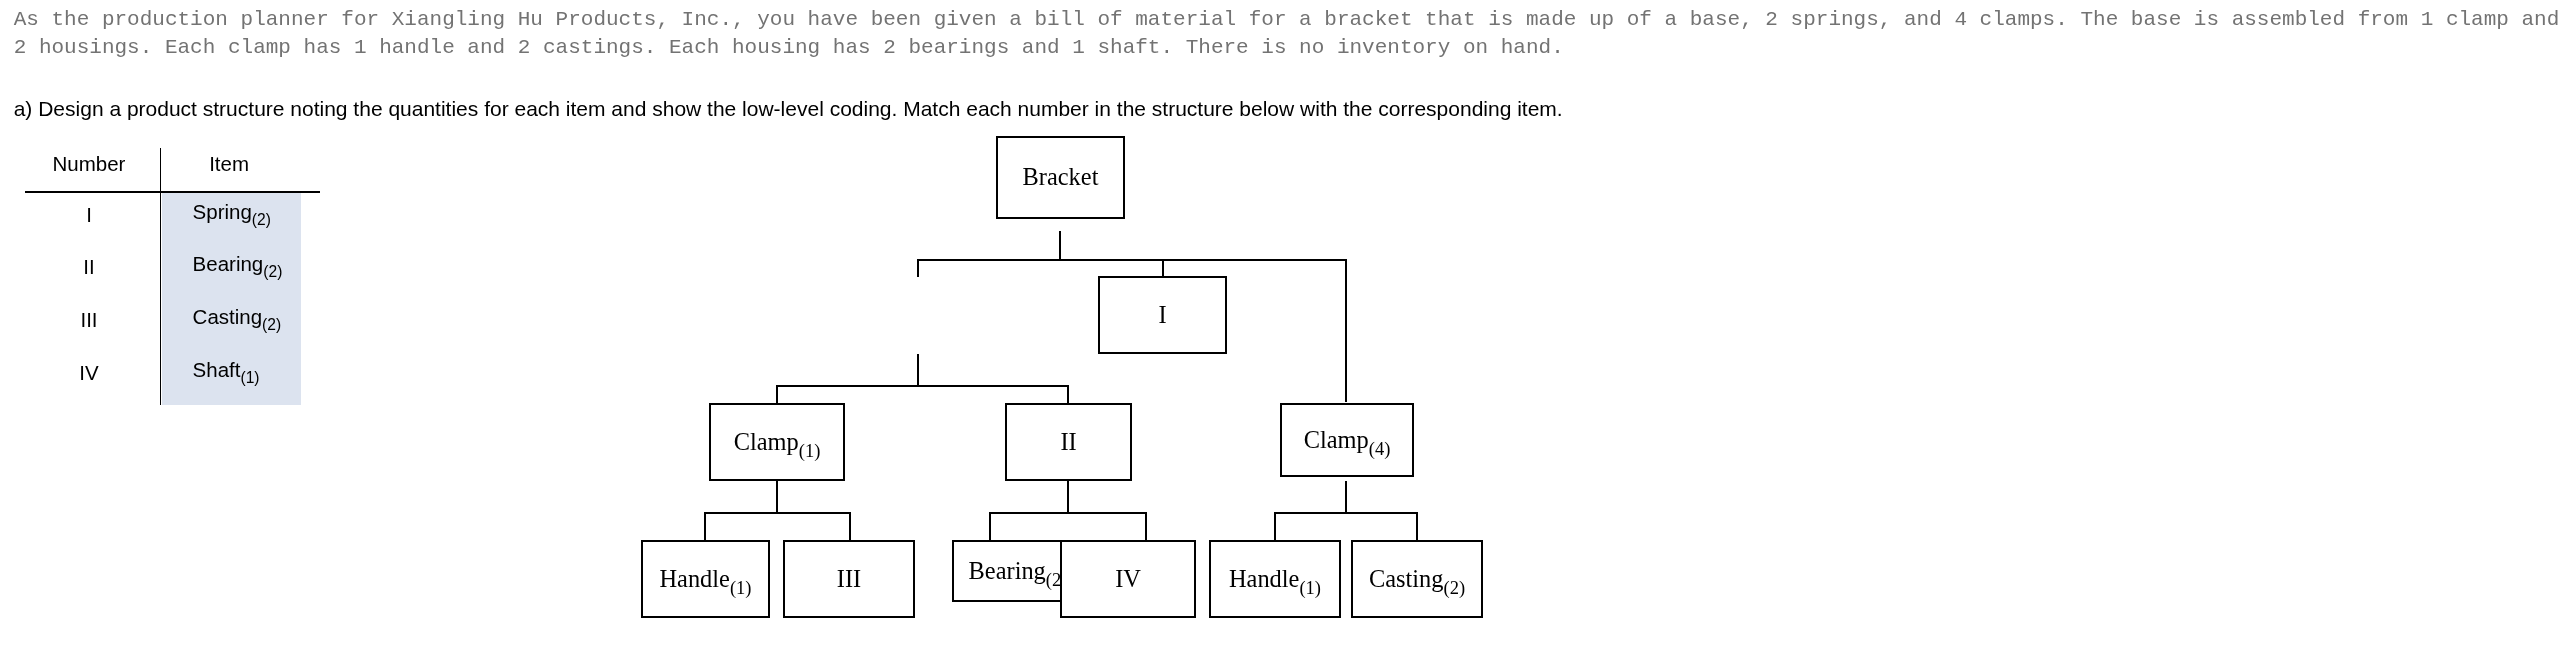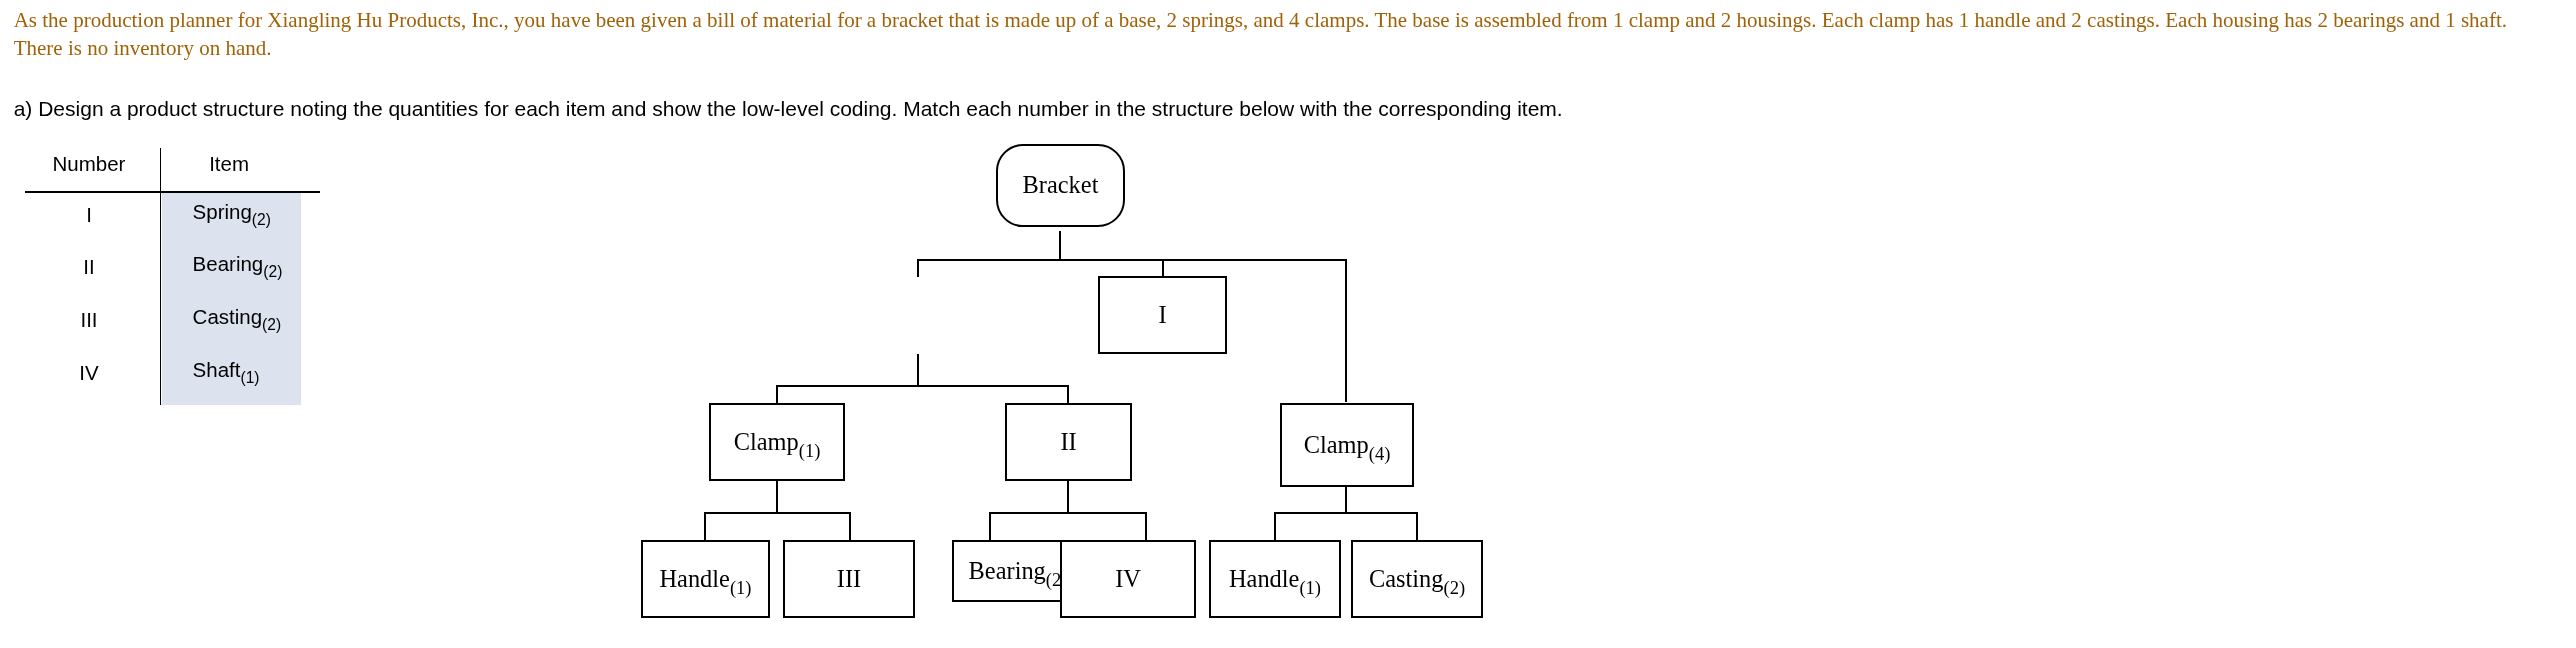--- a/index.html
+++ b/index.html
@@ -15,24 +15,24 @@
     color: #000000;
     overflow: hidden;
   }
 
   
   .prompt {
     position: absolute;
     left: 13.7px;
     top: 5.9px;
     width: 2546px;
-    font-family: Liberation Serif, serif;
+    font-family: Liberation Mono, monospace;
     font-size: 21px;
     line-height: 28px;
-    color: #a16207;
+    color: #737373;
     white-space: normal;
   }
   .question {
     position: absolute;
     left: 13.7px;
     top: 95px;
     width: 2536px;
     font-family: "Liberation Sans", sans-serif;
     font-size: 21px;
     line-height: 28px;
@@ -222,35 +222,35 @@
   <div class="edge v" style="left:1067px; top:481px; height:32px;"></div>
   <div class="edge h" style="left:989px; top:512px; width:157px;"></div>
   <div class="edge v" style="left:989px; top:512px; height:28px;"></div>
   <div class="edge v" style="left:1145px; top:512px; height:28px;"></div>
 
   <div class="edge v" style="left:1345px; top:481px; height:32px;"></div>
   <div class="edge h" style="left:1274px; top:512px; width:143px;"></div>
   <div class="edge v" style="left:1274px; top:512px; height:28px;"></div>
   <div class="edge v" style="left:1416px; top:512px; height:28px;"></div>
 
-  <div class="node" style="left:996px; top:144px; width:129px; height:83px;border-radius:27px;">
+  <div class="node" style="left:996px; top:136px; width:129px; height:83px;">
     <span class="lbl"><span>Bracket</span><sub></sub></span>
   </div>
 
   <div class="node" style="left:1098px; top:276px; width:129px; height:78px;">
     <span class="lbl"><span>I</span><sub></sub></span>
   </div>
 
   <div class="node" style="left:709px; top:403px; width:136px; height:78px;">
     <span class="lbl"><span>Clamp</span><sub>(1)</sub></span>
   </div>
   <div class="node" style="left:1005px; top:403px; width:127px; height:78px;">
     <span class="lbl"><span>II</span><sub></sub></span>
   </div>
-  <div class="node" style="left:1280px; top:403px; width:134px; height:84px;text-align:center;">
+  <div class="node" style="left:1280px; top:403px; width:134px; height:74px;text-align:center;">
     <span class="lbl"><span>Clamp</span><sub>(4)</sub></span>
   </div>
 
   <div class="node" style="left:641px; top:540px; width:129px; height:78px;">
     <span class="lbl"><span>Handle</span><sub>(1)</sub></span>
   </div>
   <div class="node" style="left:783px; top:540px; width:132px; height:78px;">
     <span class="lbl"><span>III</span><sub></sub></span>
   </div>
   <div class="node" style="left:952px; top:540px; width:132px; height:62px;">

